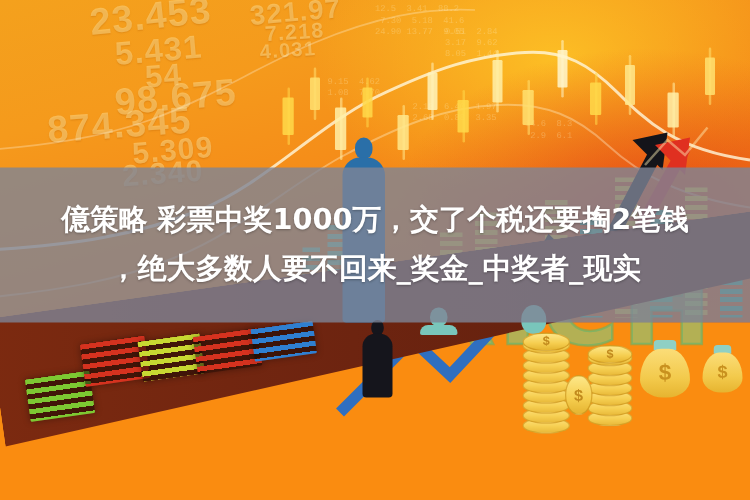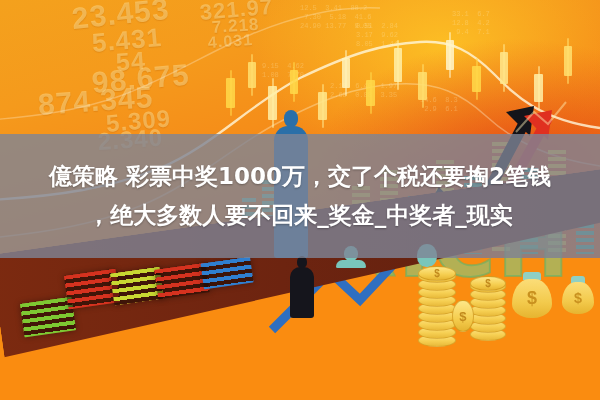--- a/index.html
+++ b/index.html
@@ -100,23 +100,20 @@
   <div id="bg-top"></div>
   <div id="bg-bottom"></div>
 
   <div class="layer" id="tinygrid-layer">
       <div class="tinygrid" style="left: 300px; top: 4px;">12.5  3.41  88.2
  7.30  5.18  41.6
 24.90 13.77  9.05</div>
       <div class="tinygrid" style="left: 356px; top: 22px;">0.51  2.84
 3.17  9.62
 8.05  1.44</div>
-      <div class="tinygrid" style="left: 452px; top: 10px;">33.1  6.7
-12.8  4.2
- 9.4  7.1</div>
       <div class="tinygrid" style="left: 330px; top: 82px;">2.18  6.40  1.97
 2.68  0.88  3.35</div>
       <div class="tinygrid" style="left: 420px; top: 96px;">14.6  8.3
  2.9  6.1</div>
       <div class="tinygrid" style="left: 262px; top: 62px;">9.15  4.62
 1.08  7.70</div>
     </div>
 
   <div class="layer" id="ghostnum-layer">
       <div class="ghostnum" style="left: 72px; top: 2px; font-size: 30px; transform: rotate(-6deg);">23.453</div>

